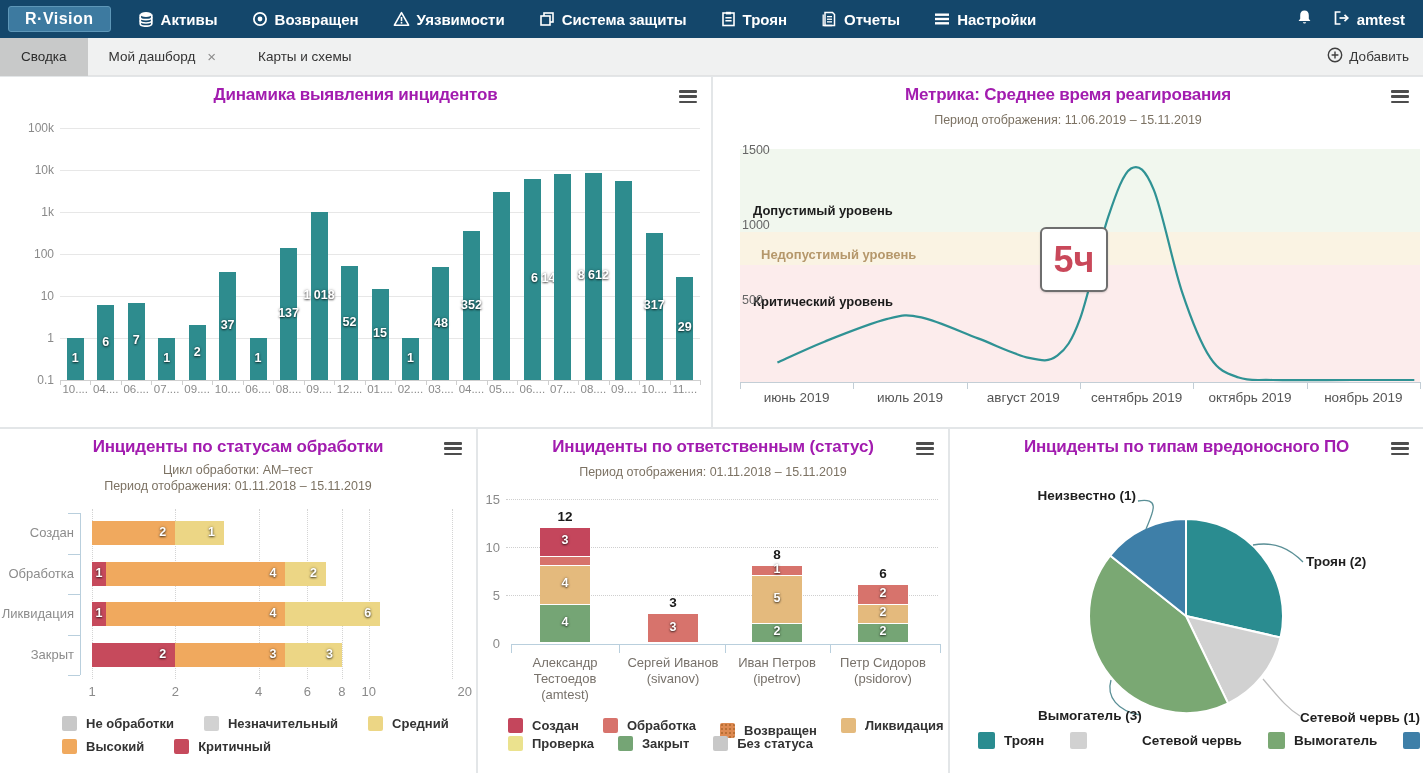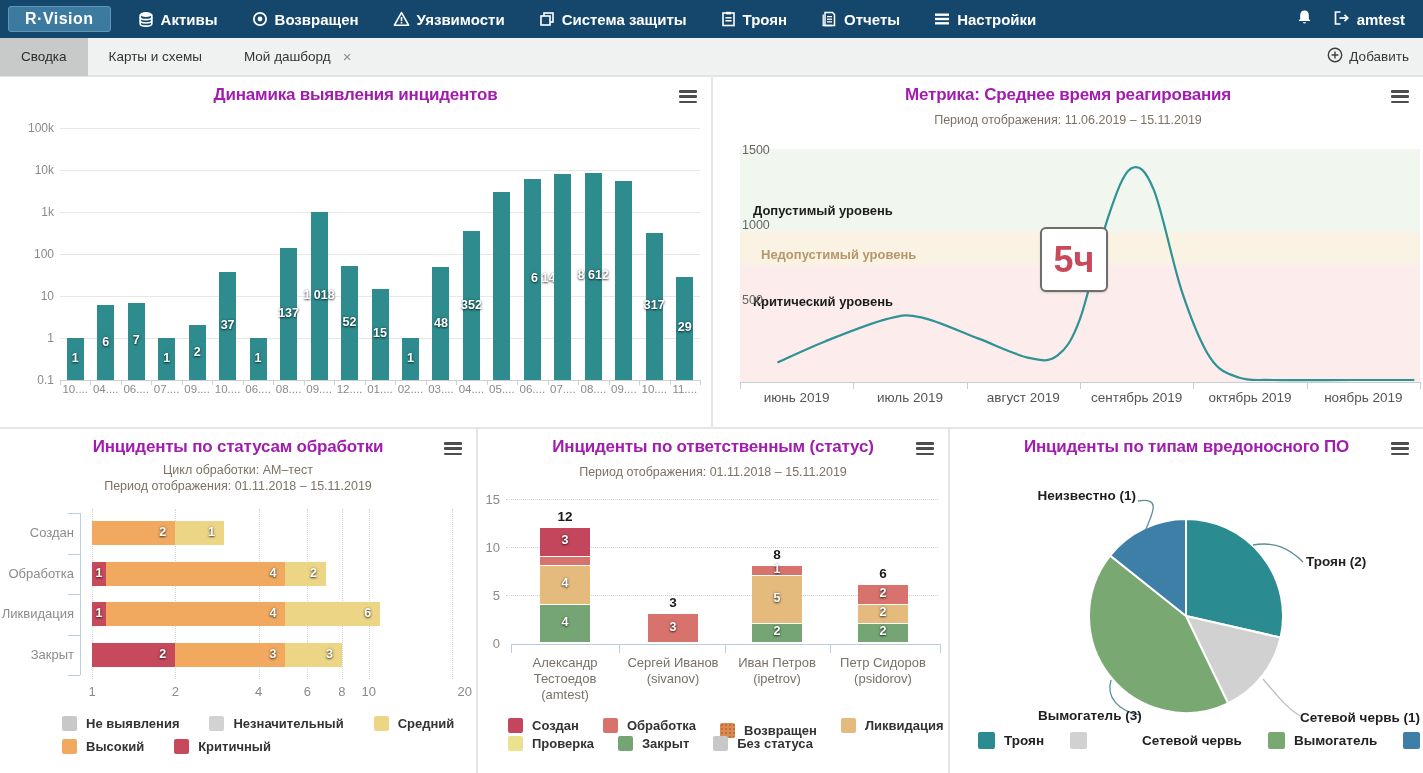--- a/index.html
+++ b/index.html
@@ -163,25 +163,25 @@
     <span>amtest</span>
   </div>
 </div>
 
 <div class="tabbar">
   <div id="tab-items" style="display:flex;height:38px;">
       <div class="tab active">
         <span>Сводка</span>
       </div>
       <div class="tab">
-        <span>Карты и схемы</span>
-      </div>
-      <div class="tab">
         <span>Мой дашборд</span>
         <span class="close-x">×</span>
+      </div>
+      <div class="tab">
+        <span>Карты и схемы</span>
       </div>
     </div>
   <div class="tab-add">
     <span id="plus-ico"><svg width="16" height="16" viewBox="0 0 16 16">
           <circle cx="8" cy="8" r="6.7" fill="none" stroke="#3f3f3f" stroke-width="1.4"></circle>
           <path d="M8 4.6v6.8M4.6 8h6.8" stroke="#3f3f3f" stroke-width="1.4"></path>
         </svg></span>
     <span>Добавить</span>
   </div>
 </div>
@@ -389,21 +389,21 @@
         <div class="cat-label" style="left: 0px; top: 217.5px; width: 74px; text-align: right;">Закрыт</div>
         <div class="hbar-seg" style="left: 92px; top: 213.5px; width: 83.2962px; background: rgb(198, 74, 92);"></div>
         <div class="seg-label" style="top: 217.5px; left: 92px; width: 74.2962px; text-align: right;">2</div>
         <div class="hbar-seg" style="left: 175.296px; top: 213.5px; width: 110.112px; background: rgb(240, 169, 94);"></div>
         <div class="seg-label" style="top: 217.5px; left: 175.296px; width: 101.112px; text-align: right;">3</div>
         <div class="hbar-seg" style="left: 285.408px; top: 213.5px; width: 56.4808px; background: rgb(236, 214, 133);"></div>
         <div class="seg-label" style="top: 217.5px; left: 285.408px; width: 47.4808px; text-align: right;">3</div>
         <div class="legend" style="left: 62px; top: 287px;">
           <div class="legend-item" style="position: relative;">
             <span class="sw" style="background:#c8c8c8"></span>
-            <span class="lt">Не выявления</span>
+            <span class="lt">Не обработки</span>
           </div>
           <div class="legend-item" style="position: relative;">
             <span class="sw" style="background:#d2d2d2"></span>
             <span class="lt">Незначительный</span>
           </div>
           <div class="legend-item" style="position: relative;">
             <span class="sw" style="background:#ecd685"></span>
             <span class="lt">Средний</span>
           </div>
         </div>

